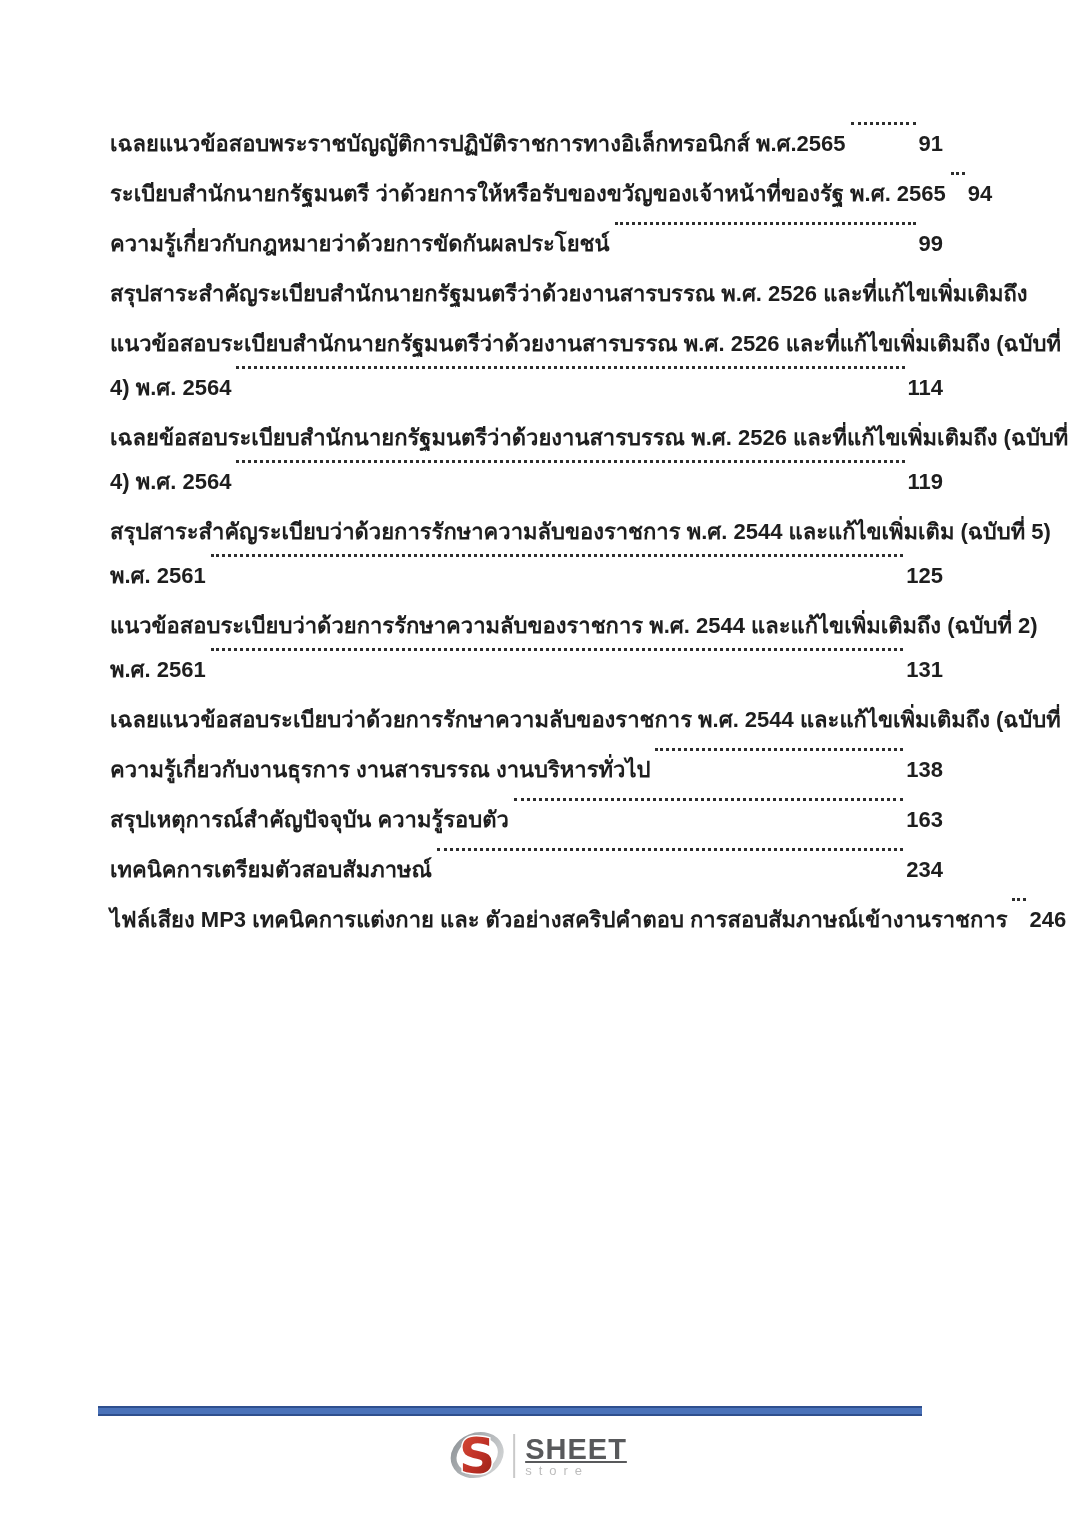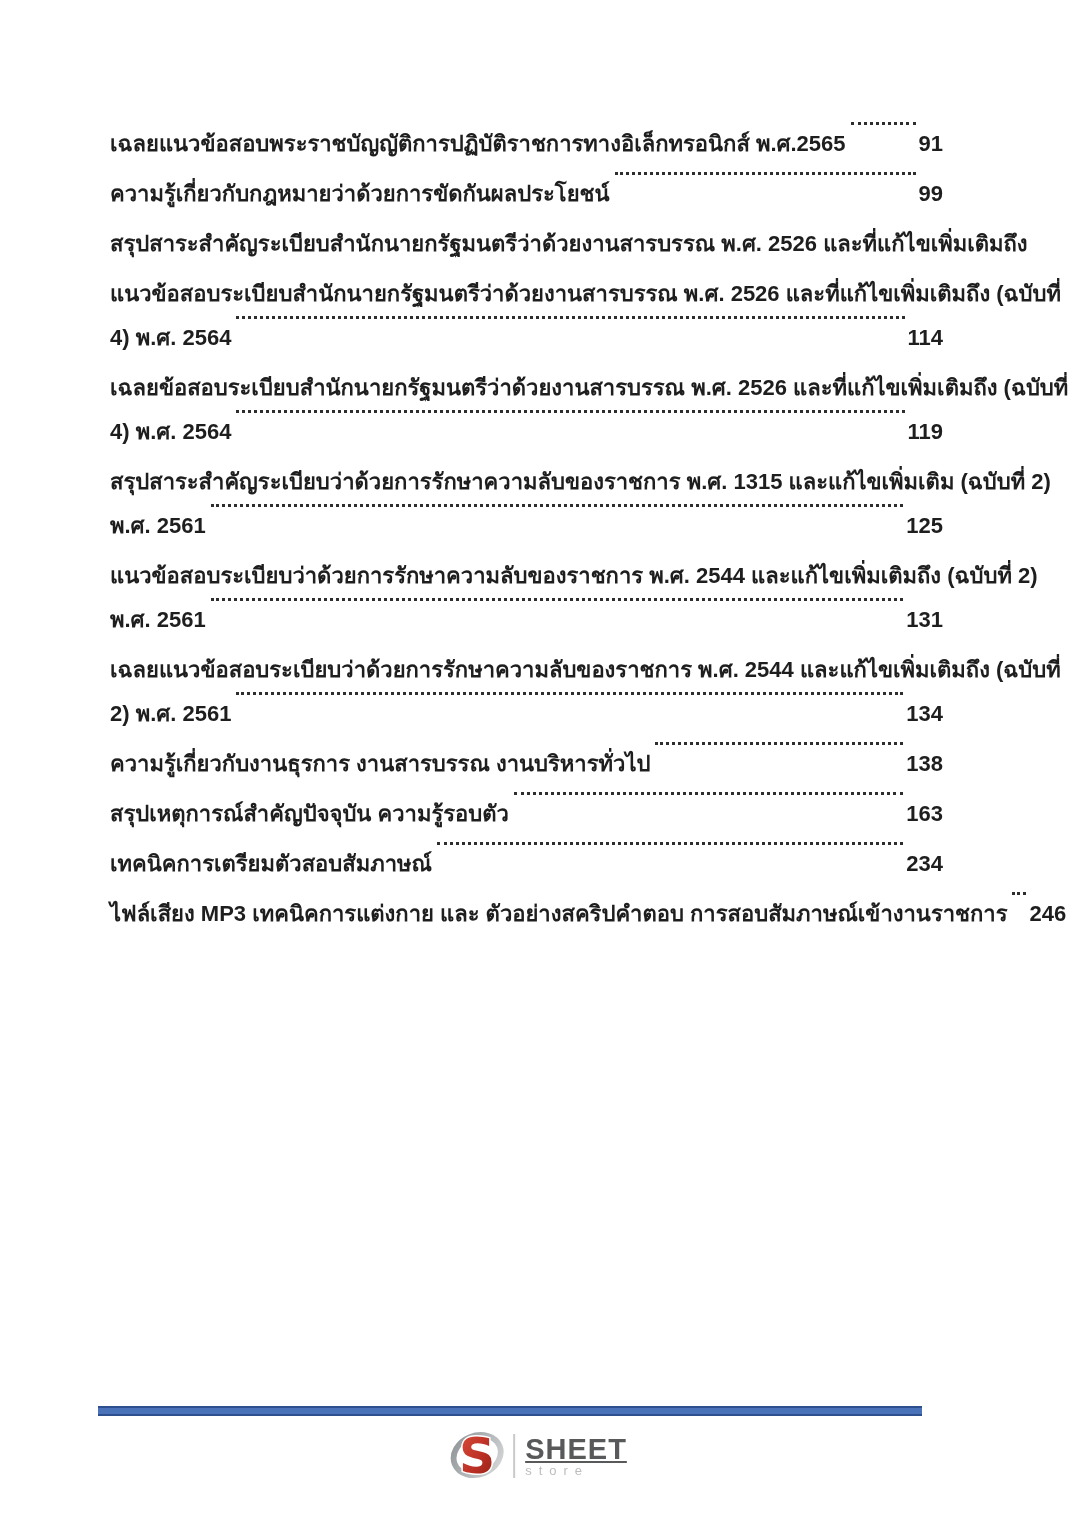--- a/index.html
+++ b/index.html
@@ -44,20 +44,27 @@
 
   <div class="toc">
   <div class="toc-entry">
     <div class="toc-line toc-line-last">
       <span class="toc-text">เฉลยแนวข้อสอบพระราชบัญญัติการปฏิบัติราชการทางอิเล็กทรอนิกส์ พ.ศ.2565</span>
       <span class="leader"></span>
       <span class="page-num">91</span>
     </div>
   </div>
 
+  <div class="toc-entry">
+    <div class="toc-line toc-line-last">
+      <span class="toc-text">ระเบียบสำนักนายกรัฐมนตรี ว่าด้วยการให้หรือรับของขวัญของเจ้าหน้าที่ของรัฐ พ.ศ. 2565</span>
+      <span class="leader"></span>
+      <span class="page-num">94</span>
+    </div>
+  </div>
 
   <div class="toc-entry">
     <div class="toc-line toc-line-last">
       <span class="toc-text">ความรู้เกี่ยวกับกฎหมายว่าด้วยการขัดกันผลประโยชน์</span>
       <span class="leader"></span>
       <span class="page-num">99</span>
     </div>
   </div>
 
   <div class="toc-entry">
@@ -76,44 +83,39 @@
   <div class="toc-entry">
     <div class="toc-line"><span class="toc-text">เฉลยข้อสอบระเบียบสำนักนายกรัฐมนตรีว่าด้วยงานสารบรรณ พ.ศ. 2526 และที่แก้ไขเพิ่มเติมถึง (ฉบับที่</span></div>
         <div class="toc-line toc-line-last">
       <span class="toc-text">4) พ.ศ. 2564</span>
       <span class="leader"></span>
       <span class="page-num">119</span>
     </div>
   </div>
 
   <div class="toc-entry">
-    <div class="toc-line"><span class="toc-text">สรุปสาระสำคัญระเบียบว่าด้วยการรักษาความลับของราชการ พ.ศ. 1315 และแก้ไขเพิ่มเติม (ฉบับที่ 2)</span></div>
+    <div class="toc-line"><span class="toc-text">สรุปสาระสำคัญระเบียบว่าด้วยการรักษาความลับของราชการ พ.ศ. 2544 และแก้ไขเพิ่มเติม (ฉบับที่ 5)</span></div>
         <div class="toc-line toc-line-last">
       <span class="toc-text">พ.ศ. 2561</span>
       <span class="leader"></span>
       <span class="page-num">125</span>
     </div>
   </div>
 
   <div class="toc-entry">
     <div class="toc-line"><span class="toc-text">แนวข้อสอบระเบียบว่าด้วยการรักษาความลับของราชการ พ.ศ. 2544 และแก้ไขเพิ่มเติมถึง (ฉบับที่ 2)</span></div>
         <div class="toc-line toc-line-last">
       <span class="toc-text">พ.ศ. 2561</span>
       <span class="leader"></span>
       <span class="page-num">131</span>
     </div>
   </div>
 
   <div class="toc-entry">
     <div class="toc-line"><span class="toc-text">เฉลยแนวข้อสอบระเบียบว่าด้วยการรักษาความลับของราชการ พ.ศ. 2544 และแก้ไขเพิ่มเติมถึง (ฉบับที่</span></div>
-        <div class="toc-line toc-line-last">
-      <span class="toc-text">2) พ.ศ. 2561</span>
-      <span class="leader"></span>
-      <span class="page-num">134</span>
-    </div>
   </div>
 
   <div class="toc-entry">
     <div class="toc-line toc-line-last">
       <span class="toc-text">ความรู้เกี่ยวกับงานธุรการ งานสารบรรณ งานบริหารทั่วไป</span>
       <span class="leader"></span>
       <span class="page-num">138</span>
     </div>
   </div>
 

